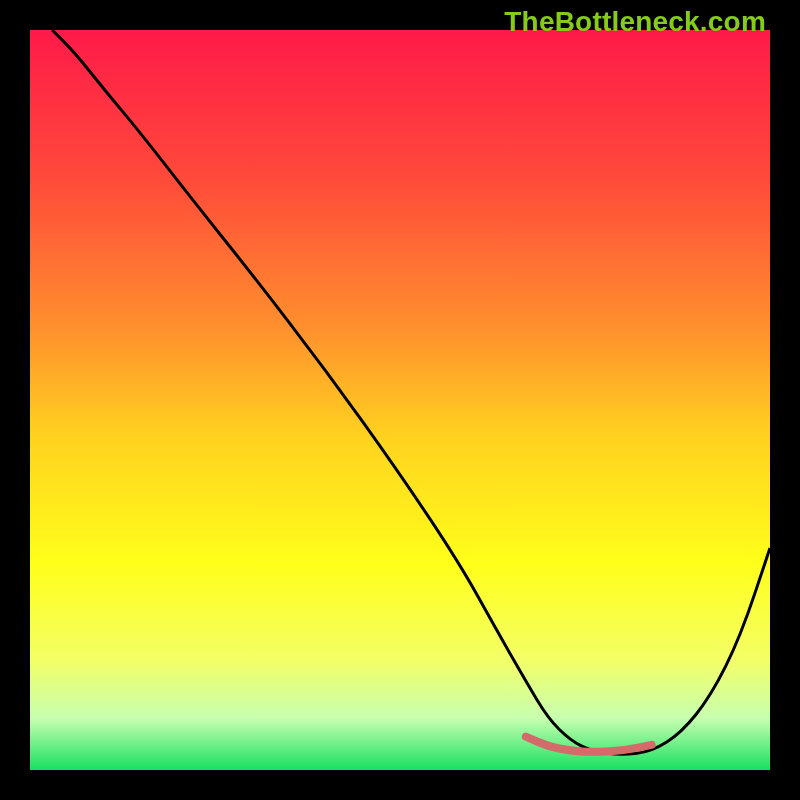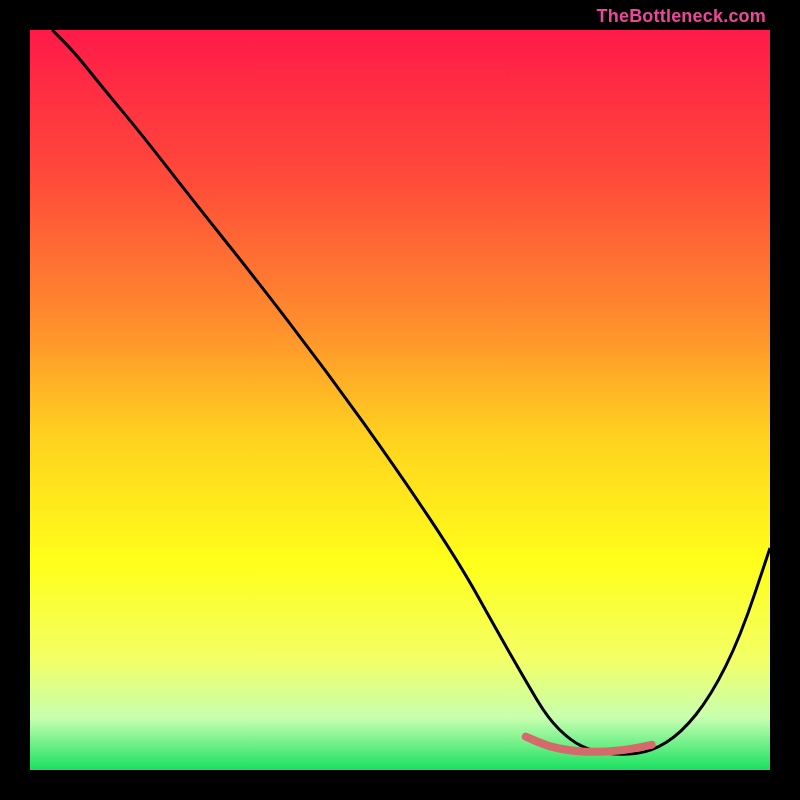--- a/index.html
+++ b/index.html
@@ -23,22 +23,22 @@
     position: absolute;
     left: 0;
     top: 0;
     width: 740px;
     height: 740px;
   }
   .watermark {
     position: absolute;
     top: 6px;
     right: 34px;
-    color: #ec4899;
-    font-size: 18px;
+    color: #84cc16;
+    font-size: 28px;
     font-weight: 600;
     letter-spacing: 0.2px;
   }
 </style>
 </head>
 <body>
 
 <div class="frame">
   <svg class="plot-area" viewBox="0 0 740 740" preserveAspectRatio="none">
     <defs>

